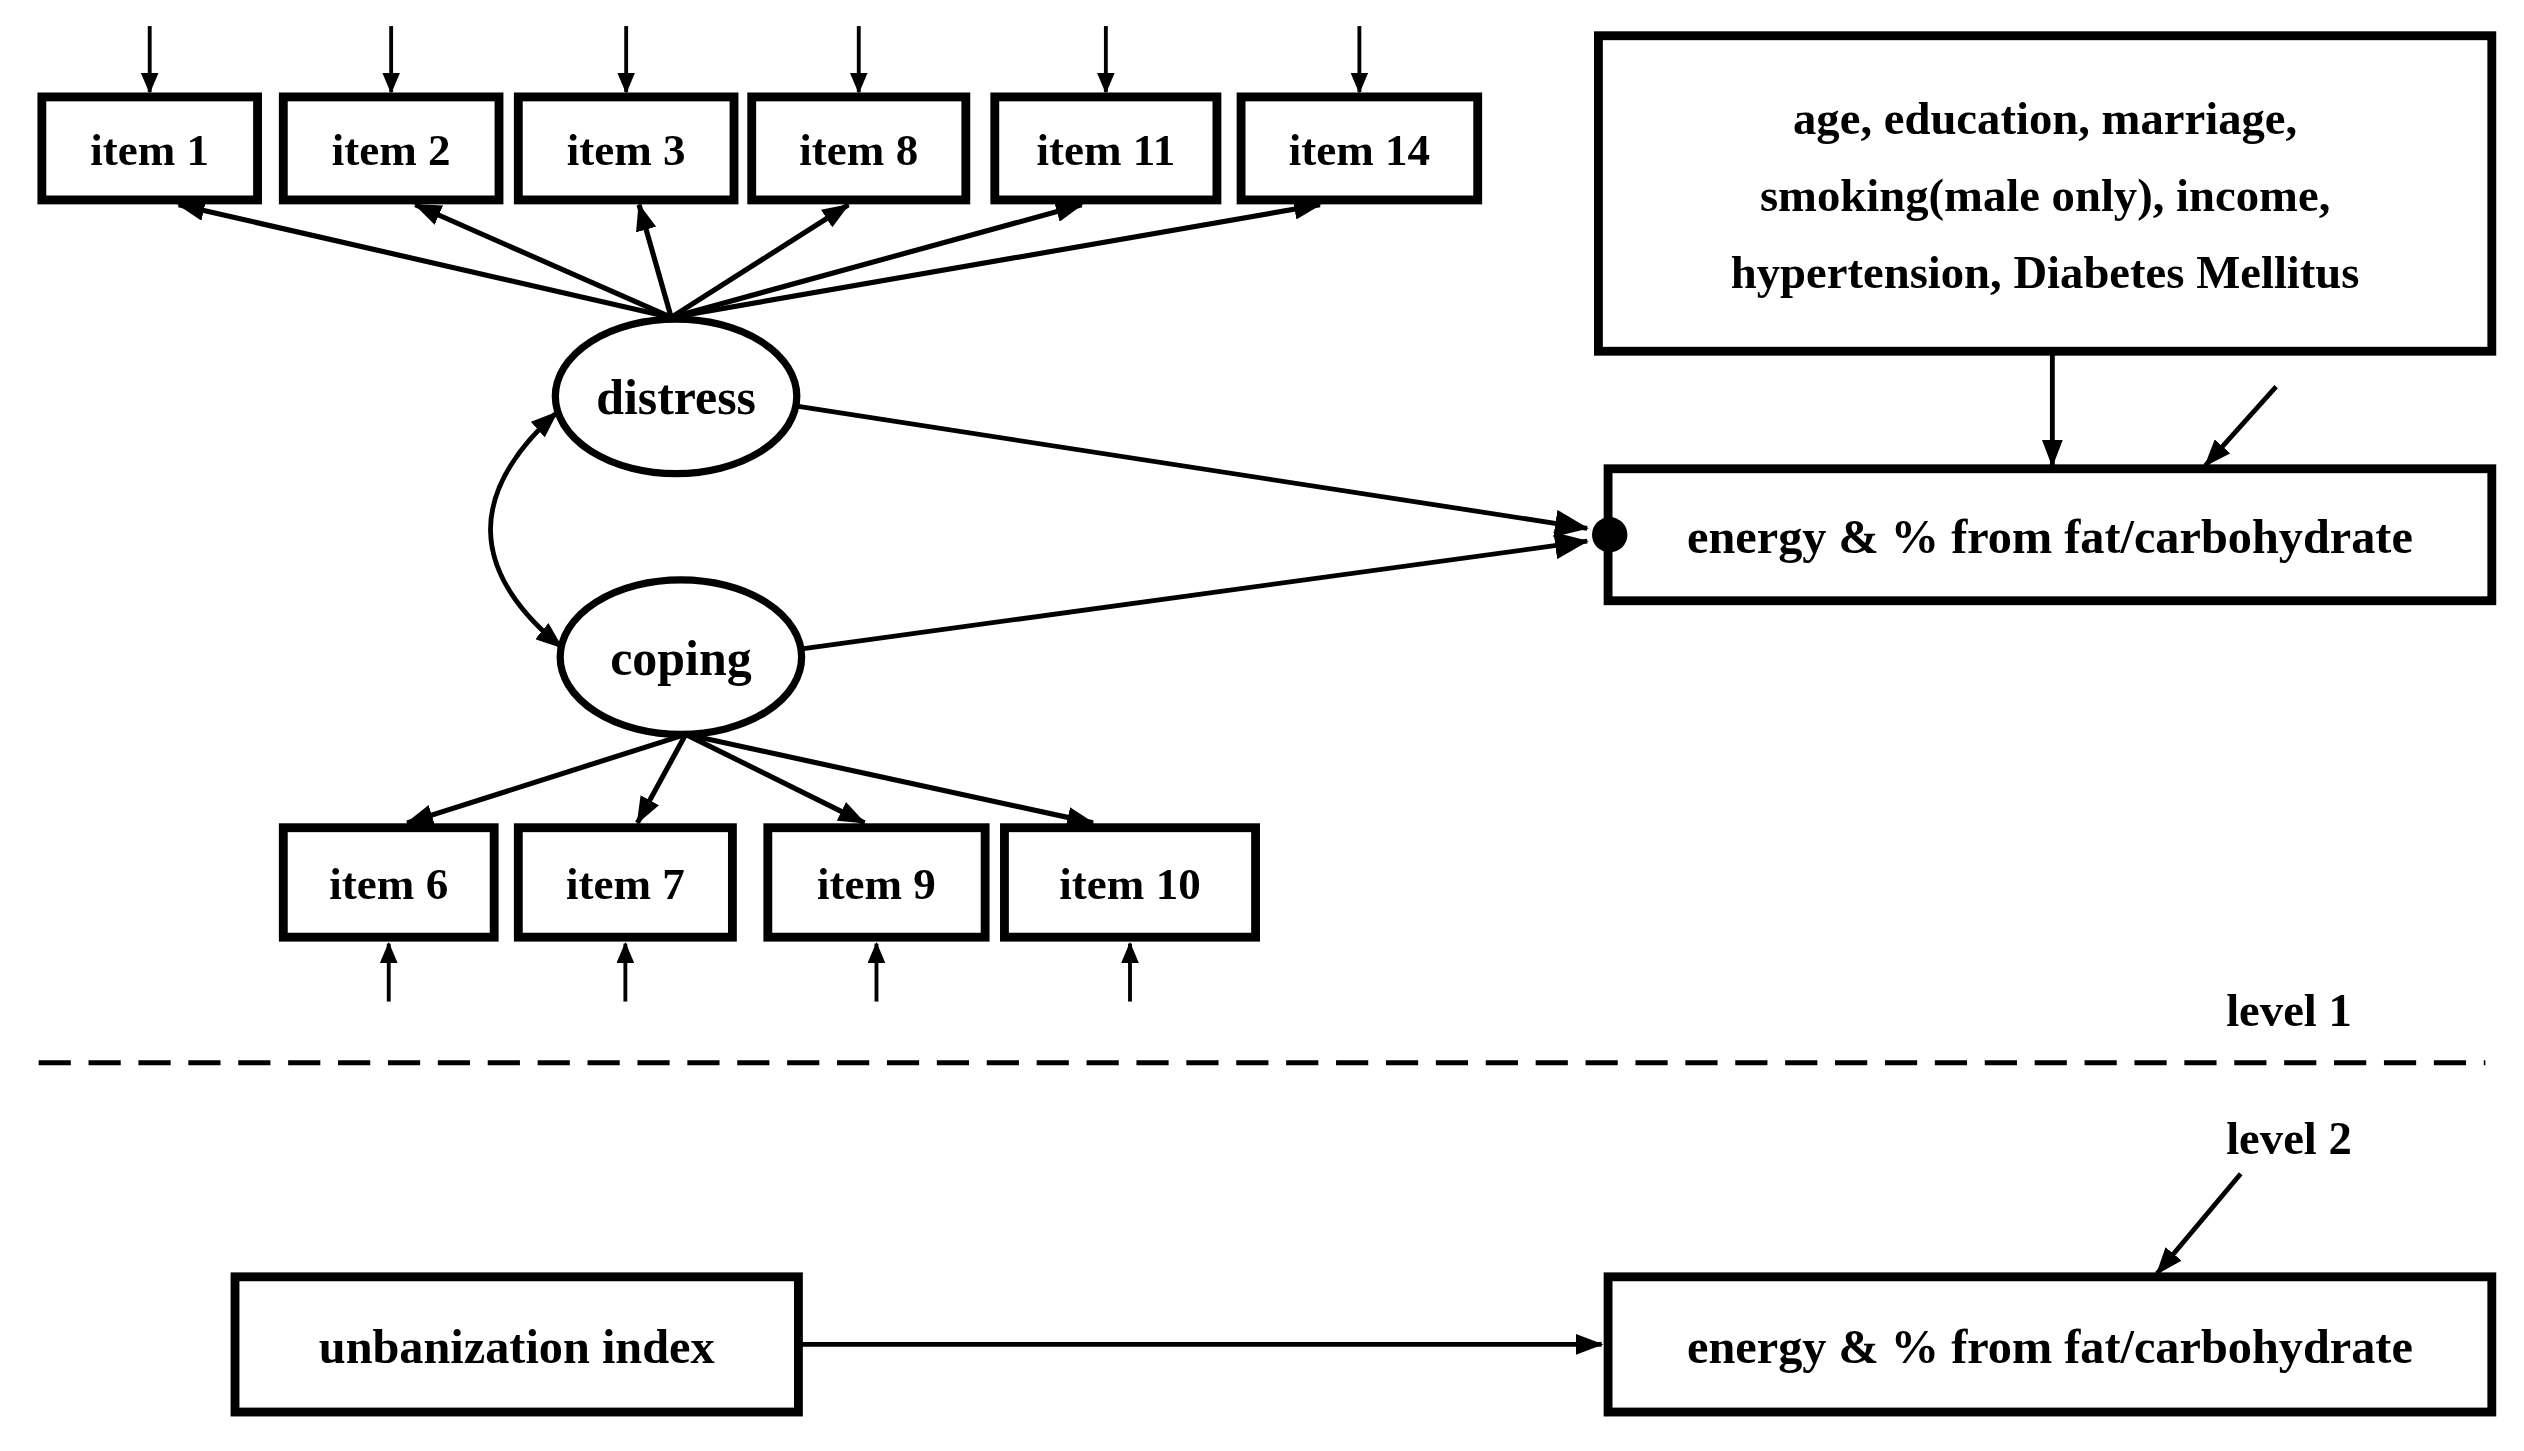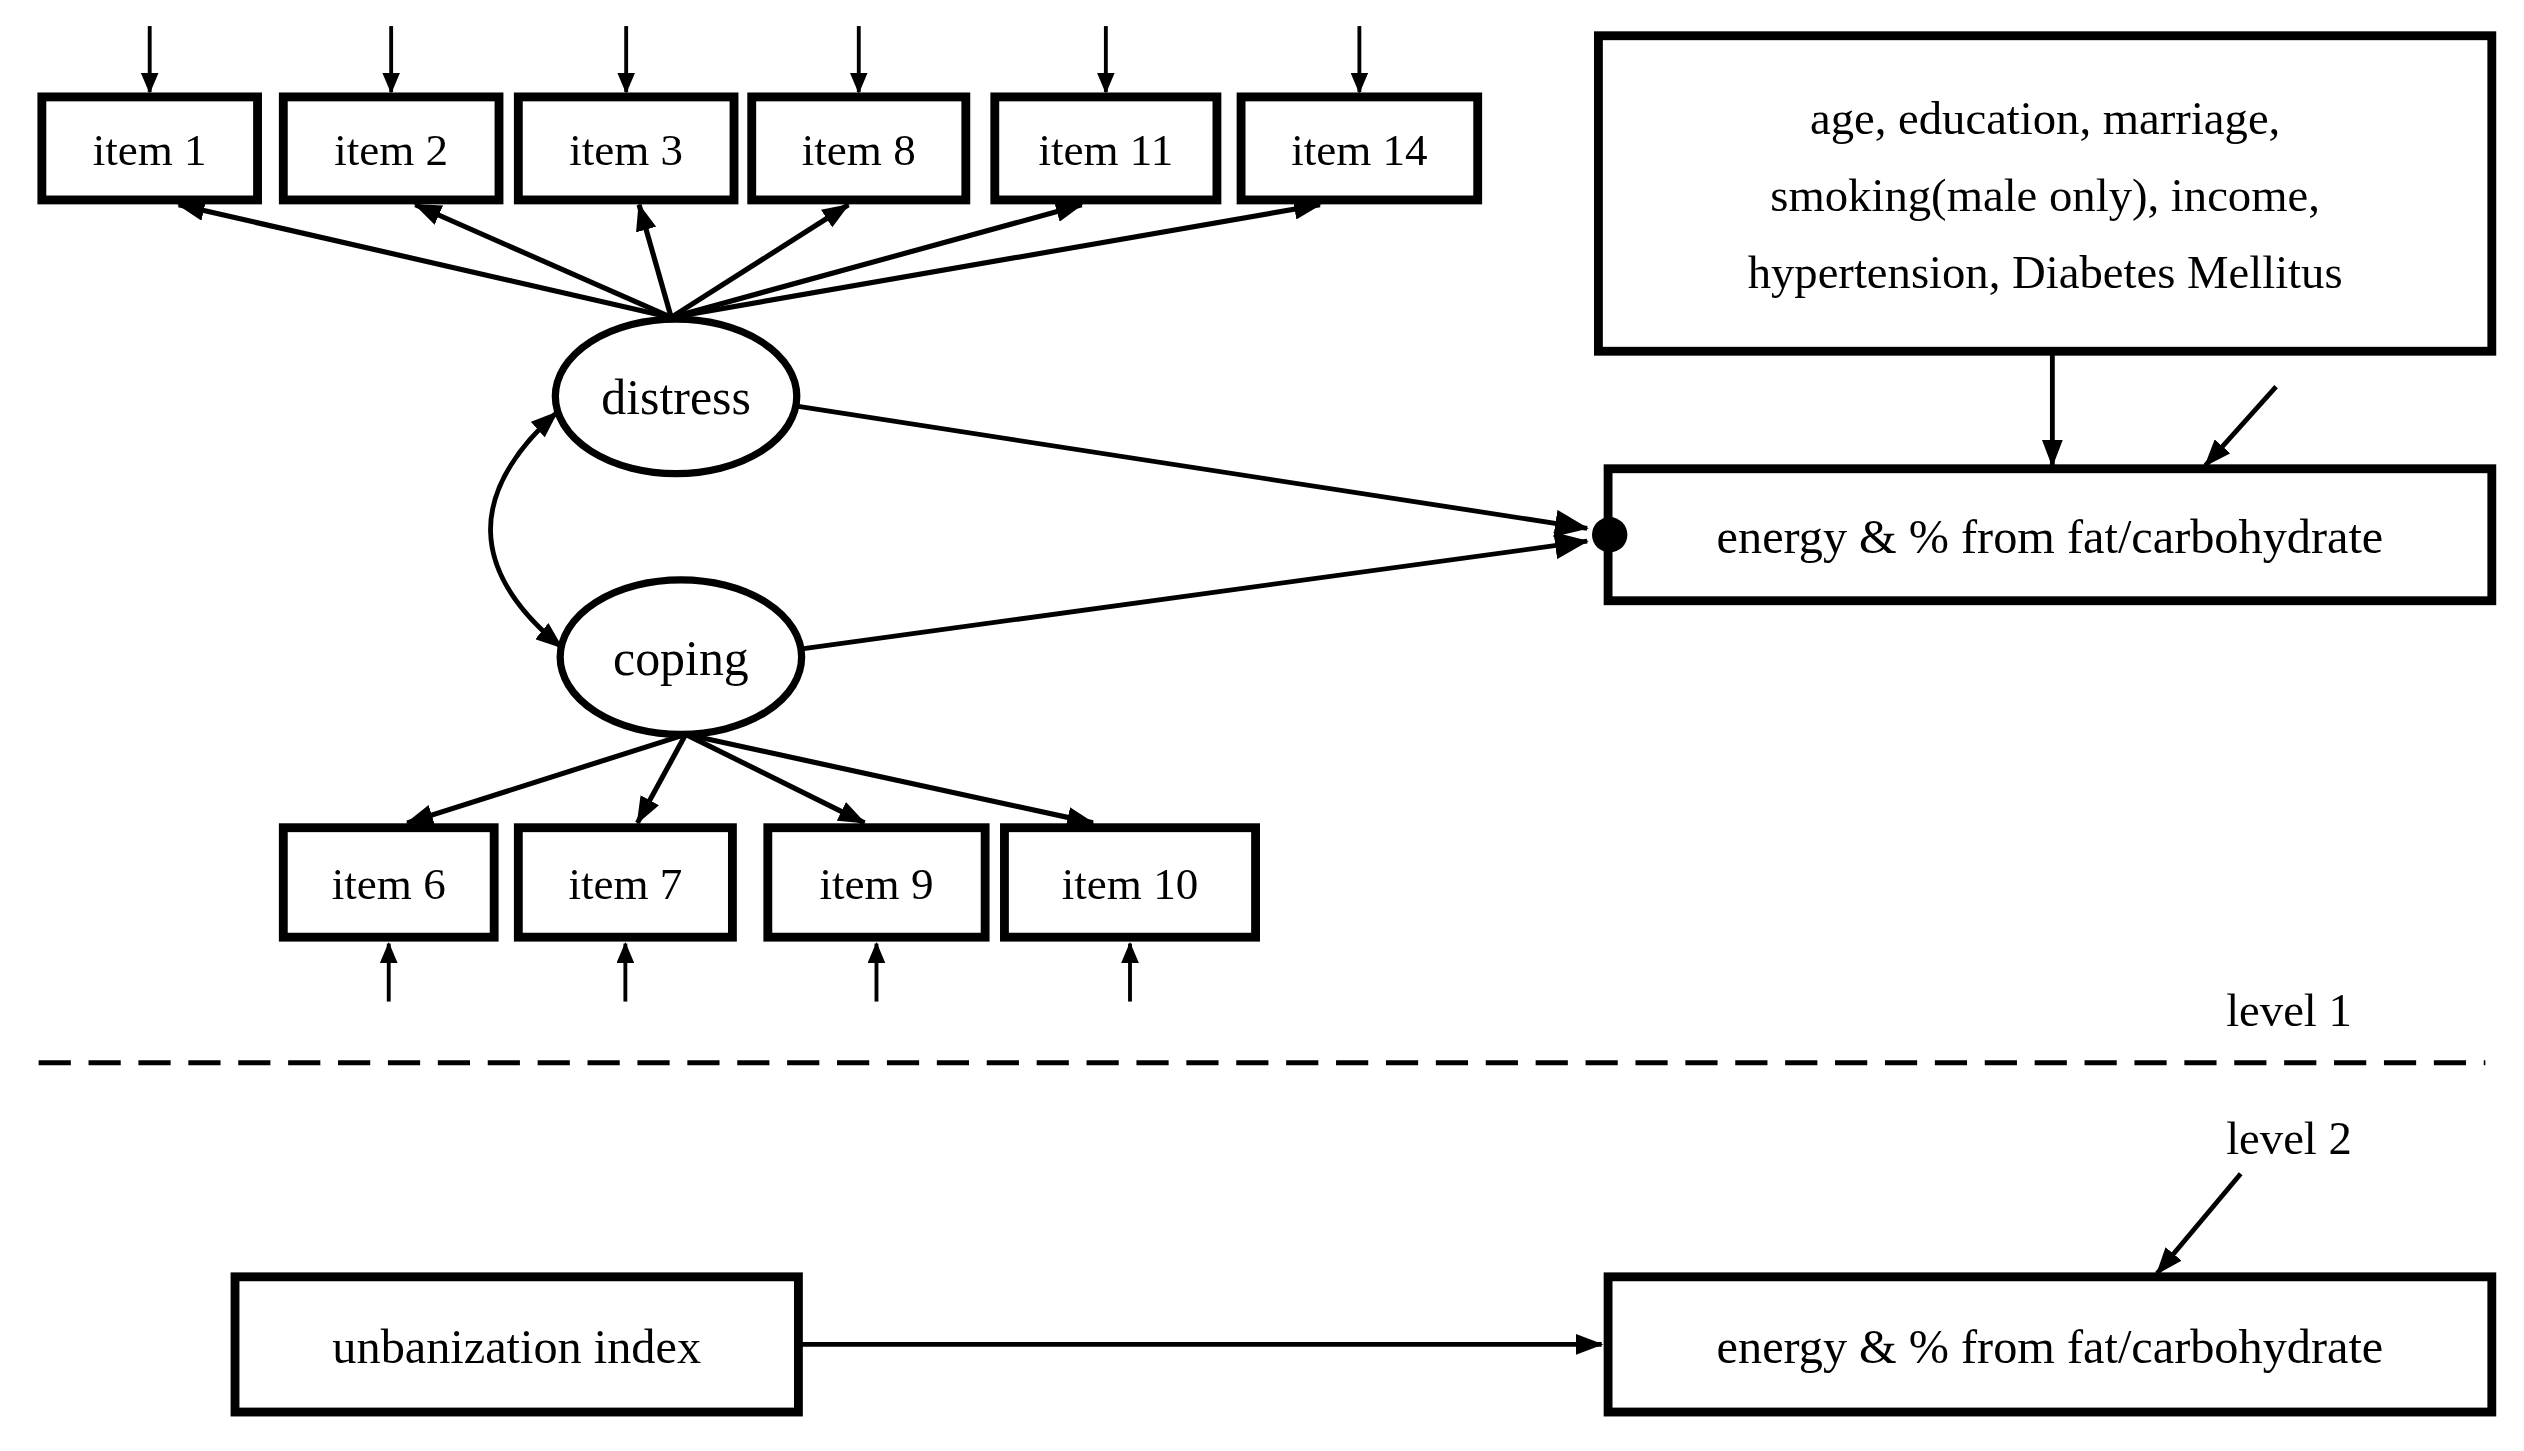--- a/index.html
+++ b/index.html
@@ -7,20 +7,21 @@
     padding: 0;
     background: #ffffff;
     width: 100%;
     height: 100%;
     overflow: hidden;
   }
   #diagram-root {
     width: 100vw;
     height: 100vh;
     display: block;
+    font-weight: bold;
   }
   svg {
     display: block;
     width: 100%;
     height: 100%;
   }
   .box {
     fill: #ffffff;
     stroke: #000000;
     stroke-width: 5.5;

